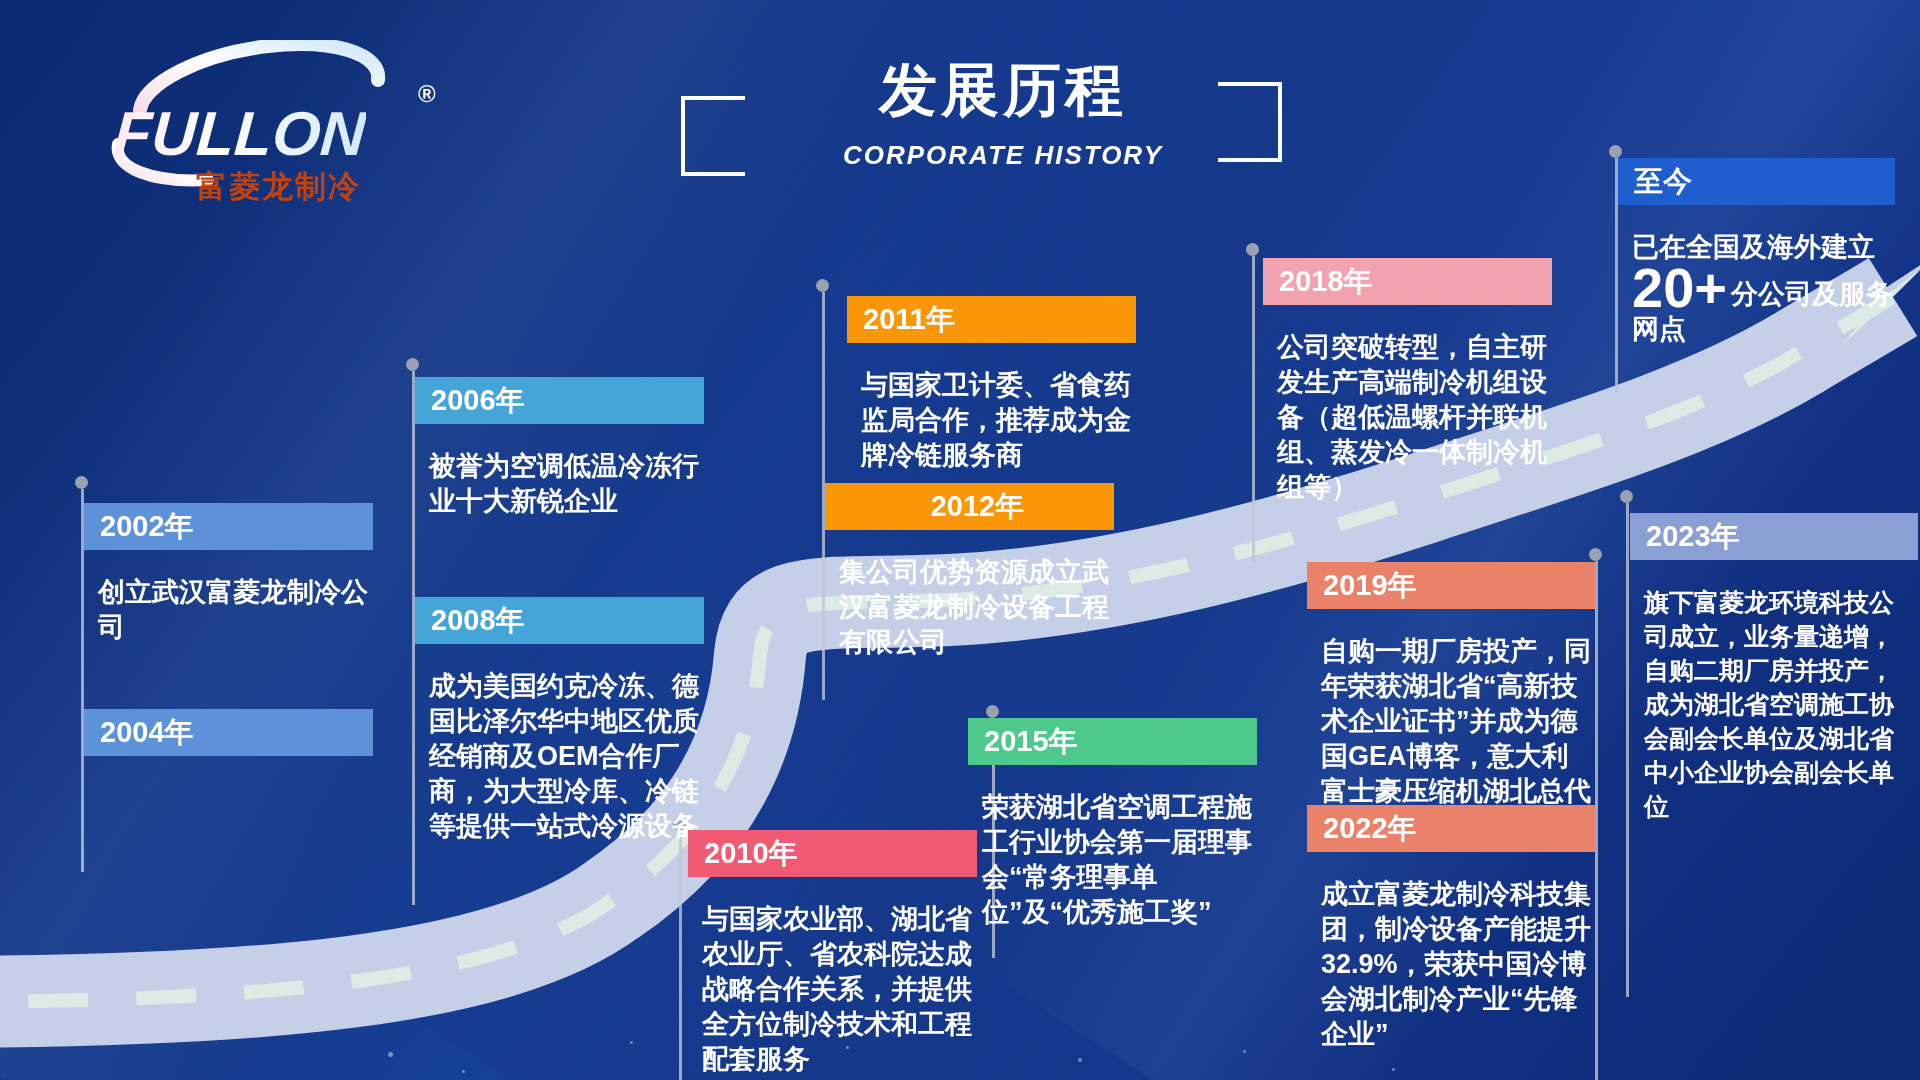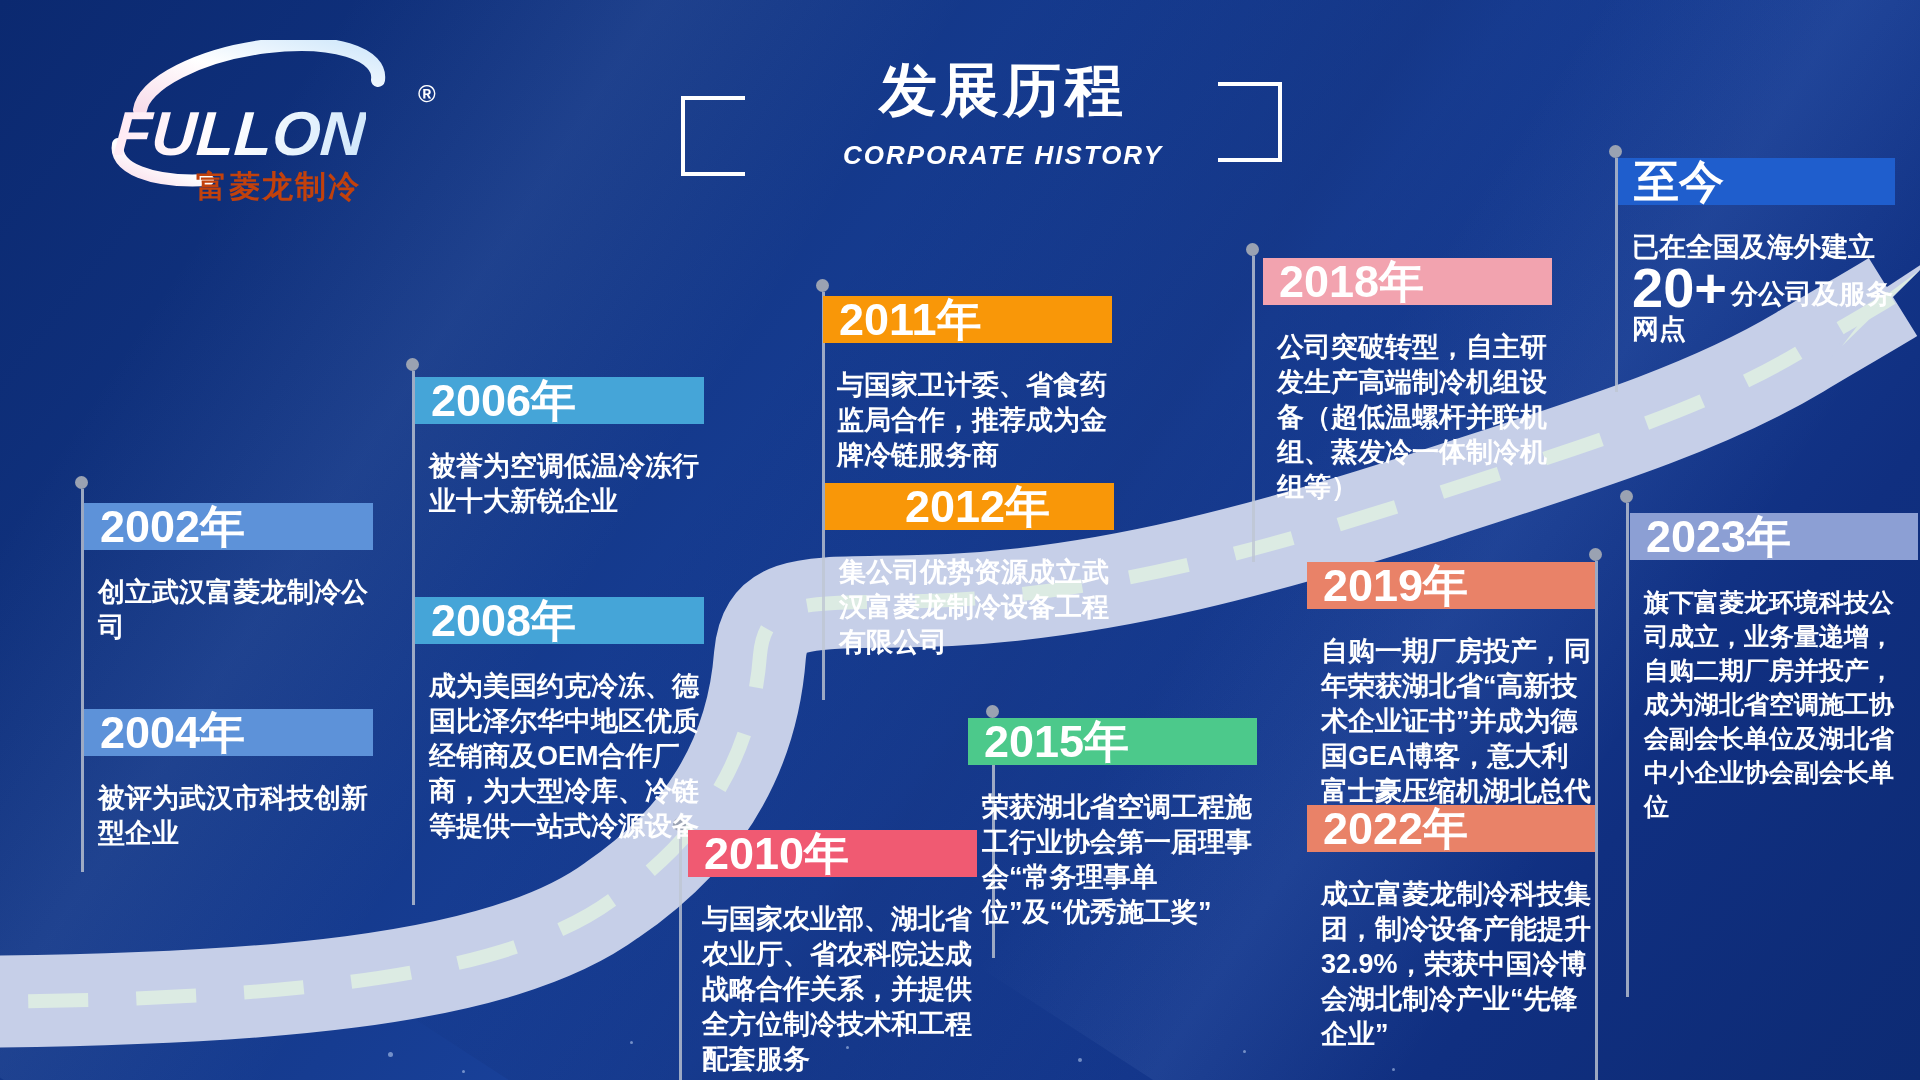--- a/index.html
+++ b/index.html
@@ -41,21 +41,21 @@
   .brk{position:absolute;z-index:6;width:60px;height:72px;}
   .brk-l{left:681px;top:96px;border-left:4px solid #fff;border-top:4px solid #fff;border-bottom:4px solid #fff;}
   .brk-r{left:1218px;top:82px;border-right:4px solid #fff;border-top:4px solid #fff;border-bottom:4px solid #fff;}
 
   
   .vline{position:absolute;width:3px;background:rgba(190,197,210,0.8);z-index:3;}
   .dot{position:absolute;width:13px;height:13px;border-radius:50%;background:#9aa2b2;z-index:3;}
 
   
   .ms{position:absolute;z-index:4;}
-  .year-bar{height:47px;line-height:47px;padding-left:16px;color:#fff;font-size:45px;font-weight:bold;}
+  .year-bar{height:47px;line-height:47px;padding-left:16px;color:#fff;font-size:29px;font-weight:bold;}
   .ms-body{margin-top:25px;padding-left:14px;color:#fff;font-size:27px;font-weight:bold;line-height:35px;}
   .ms-2023 .ms-body{font-size:25px;line-height:34px;}
   .big-num{font-size:56px;font-weight:bold;margin-right:4px;line-height:46px;vertical-align:-4px;}
 </style>
 </head>
 <body>
 
 <div class="stage">
 
   <div class="beam beam1"></div>
@@ -128,39 +128,38 @@
   <div class="vline" style="left:1615px;top:158px;height:234px;"></div>
   <div class="dot" style="left:1609px;top:145px;"></div>
 
   <div class="ms" style="left:84px;top:503px;width:289px;">
     <div class="year-bar" style="background:var(--y2002);">2002年</div>
     <div class="ms-body">创立武汉富菱龙制冷公司</div>
   </div>
 
   <div class="ms" style="left:84px;top:709px;width:289px;">
     <div class="year-bar" style="background:var(--y2002);">2004年</div>
-    <div class="ms-body">被评为武汉市科技创新型企业</div>
   </div>
 
   <div class="ms" style="left:415px;top:377px;width:289px;">
     <div class="year-bar" style="background:var(--y2006);">2006年</div>
     <div class="ms-body">被誉为空调低温冷冻行业十大新锐企业</div>
   </div>
 
   <div class="ms" style="left:415px;top:597px;width:289px;">
     <div class="year-bar" style="background:var(--y2006);">2008年</div>
     <div class="ms-body">成为美国约克冷冻、德国比泽尔华中地区优质经销商及OEM合作厂商，为大型冷库、冷链等提供一站式冷源设备</div>
   </div>
 
   <div class="ms" style="left:688px;top:830px;width:289px;">
     <div class="year-bar" style="background:var(--y2010);">2010年</div>
     <div class="ms-body">与国家农业部、湖北省农业厅、省农科院达成战略合作关系，并提供全方位制冷技术和工程配套服务</div>
   </div>
 
-  <div class="ms" style="left:823px;top:296px;width:289px;">
+  <div class="ms" style="left:847px;top:296px;width:289px;">
     <div class="year-bar" style="background:var(--y2011);">2011年</div>
     <div class="ms-body">与国家卫计委、省食药监局合作，推荐成为金牌冷链服务商</div>
   </div>
 
   <div class="ms" style="left:825px;top:483px;width:289px;">
     <div class="year-bar" style="background:var(--y2011);text-align:center;">2012年</div>
     <div class="ms-body">集公司优势资源成立武汉富菱龙制冷设备工程有限公司</div>
   </div>
 
   <div class="ms" style="left:968px;top:718px;width:289px;">

